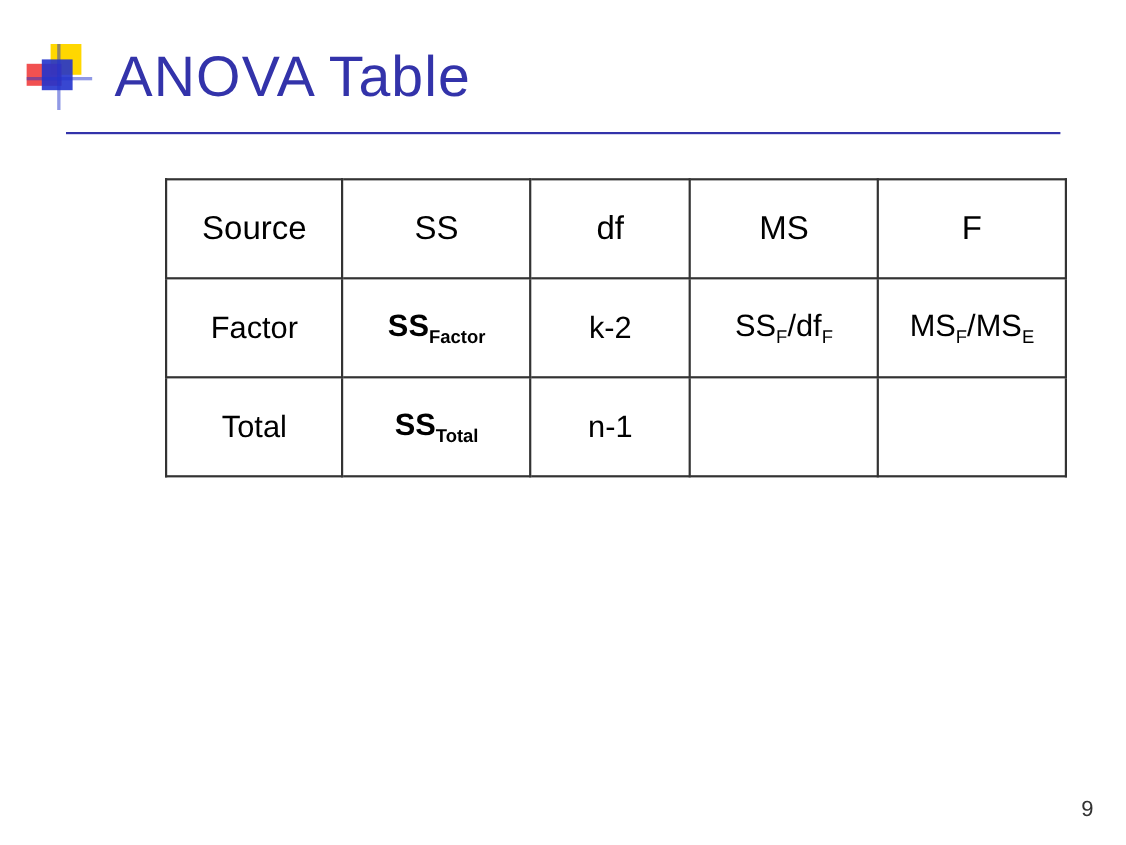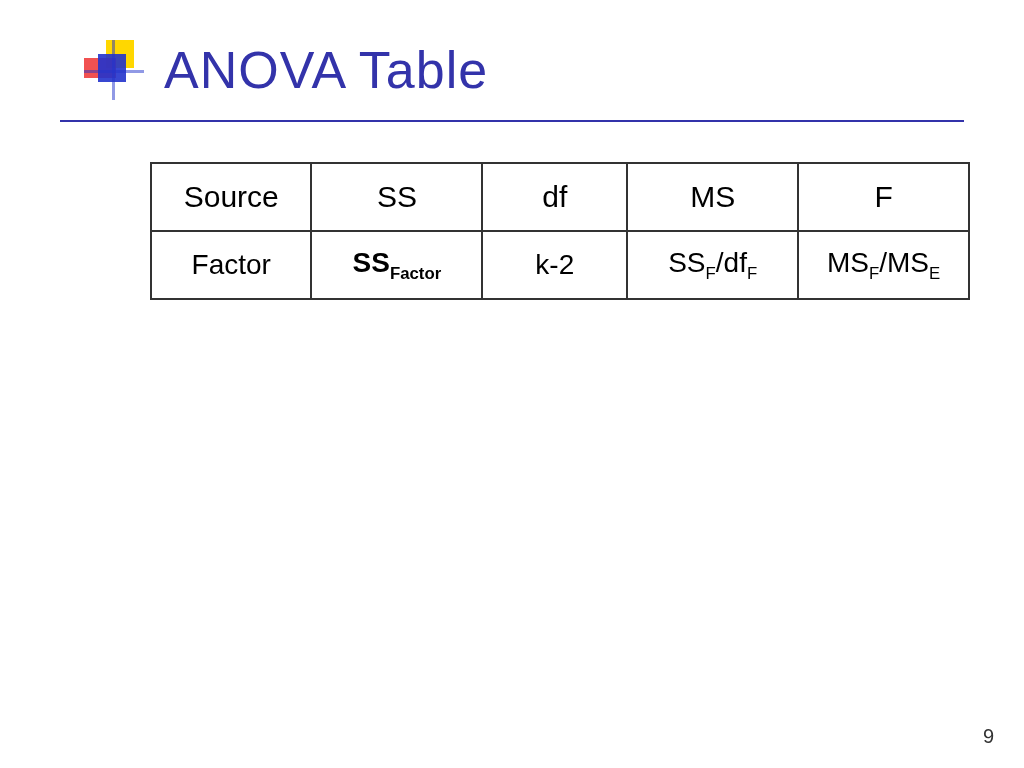--- a/index.html
+++ b/index.html
@@ -14,21 +14,21 @@
       background: #ffffff;
       font-family: 'Arial', 'Calibri', sans-serif;
       position: relative;
       overflow: hidden;
     }
 
     
     .header {
       display: flex;
       align-items: center;
-      padding: 40px 60px 20px 84px;
+      padding: 40px 60px 20px 24px;
       position: relative;
     }
 
     .logo-icon {
       width: 60px;
       height: 60px;
       margin-right: 20px;
       position: relative;
       flex-shrink: 0;
     }
@@ -59,21 +59,21 @@
       width: 100%;
     }
 
     td {
       border: 2px solid #333333;
       text-align: center;
       vertical-align: middle;
       font-size: 28px;
       color: #000000;
       padding: 4px 10px;
-      height: 68px;
+      height: 90px;
     }
 
     td:first-child {
       width: 155px;
     }
 
     td:nth-child(2) {
       width: 165px;
       font-weight: bold;
     }
@@ -147,17 +147,24 @@
 
       <tr>
         <td>Factor</td>
         <td>SS<sub>Factor</sub></td>
         <td>k-2</td>
         <td>SS<sub>F</sub>/df<sub>F</sub></td>
         <td>MS<sub>F</sub>/MS<sub>E</sub></td>
       </tr>
 
 
+      <tr>
+        <td>Total</td>
+        <td>SS<sub>Total</sub></td>
+        <td>n-1</td>
+        <td></td>
+        <td></td>
+      </tr>
     </tbody>
   </table>
 </div>
 
 <div class="page-number">9</div>
 
 </body></html>

